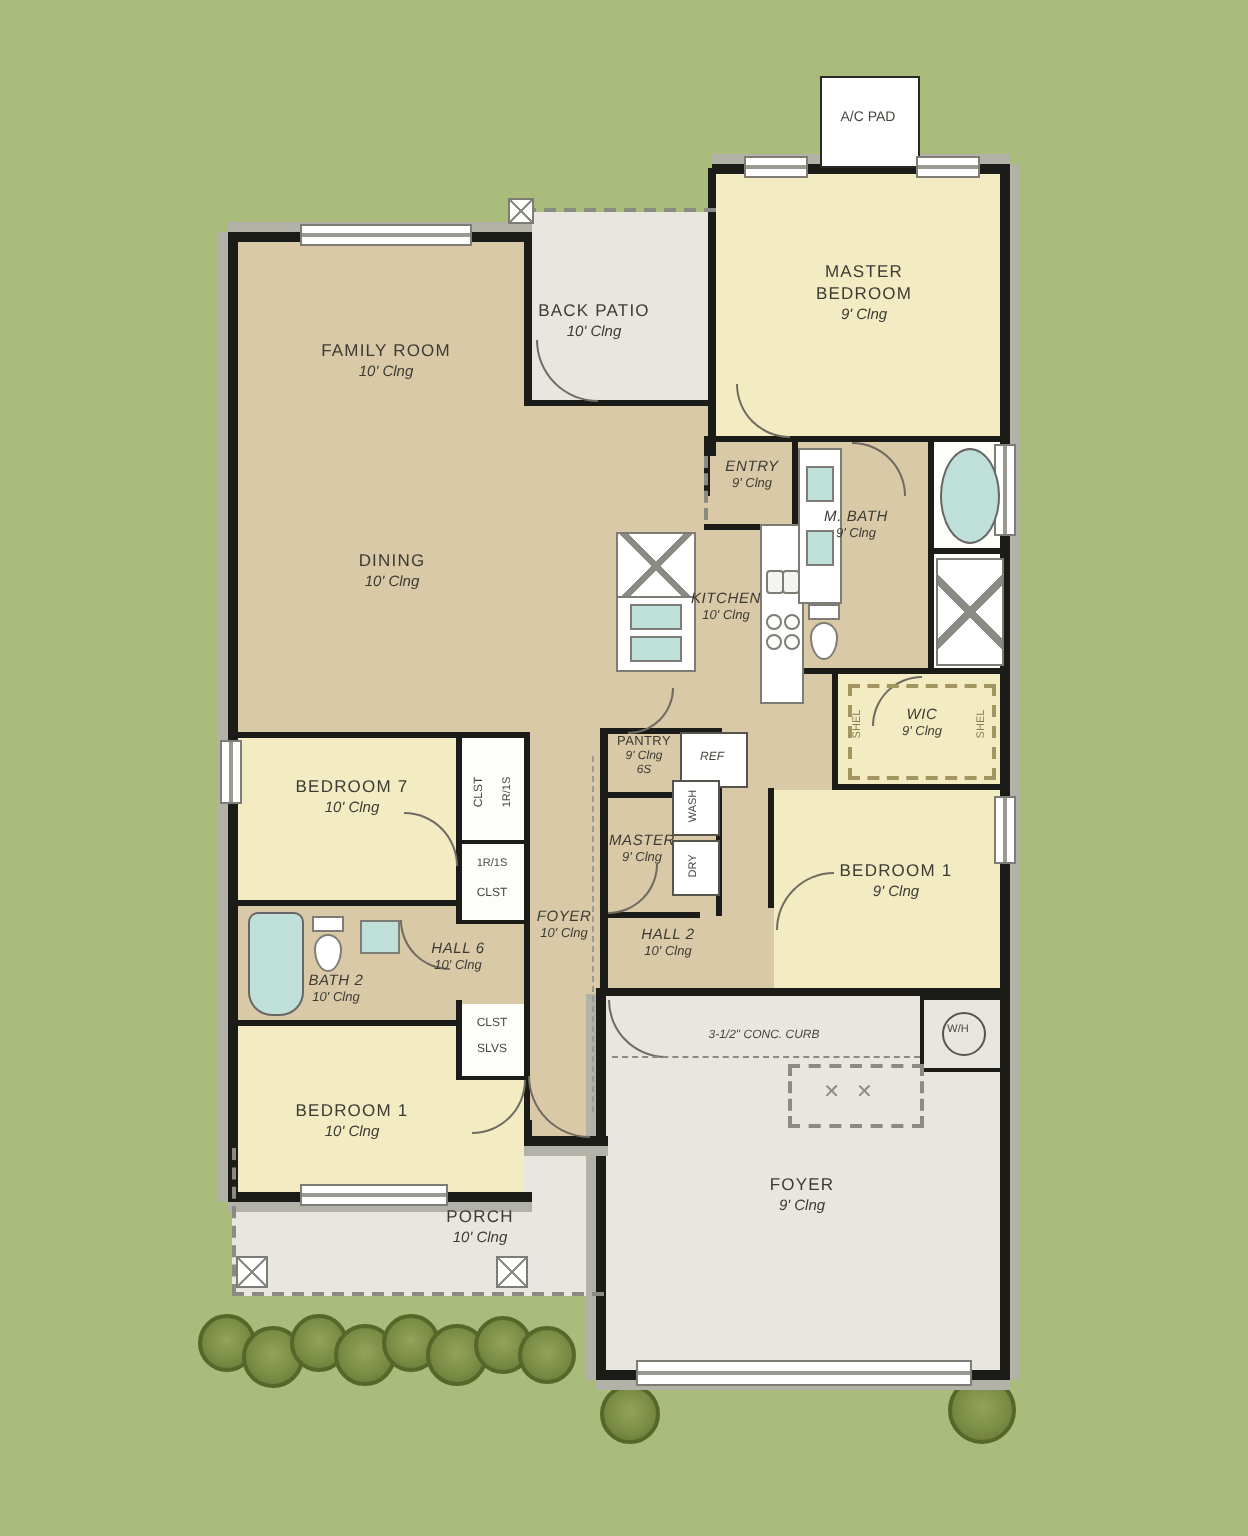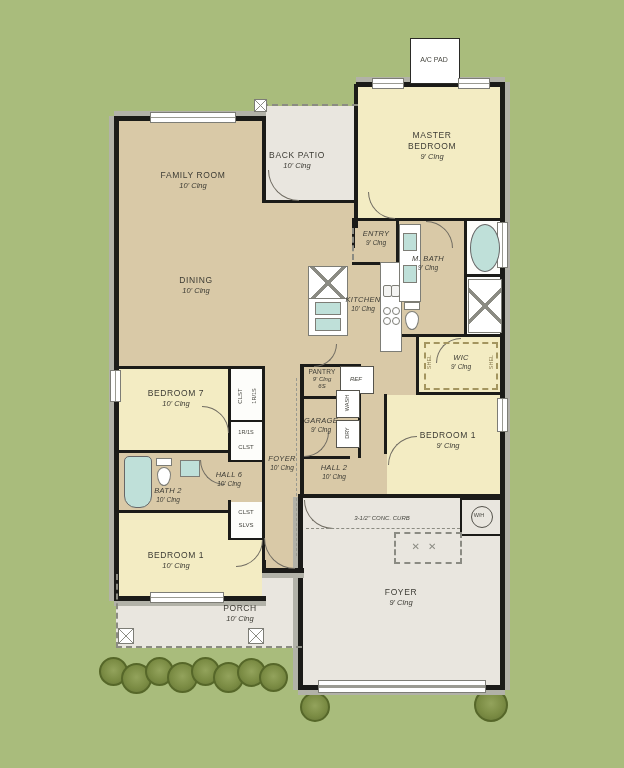--- a/index.html
+++ b/index.html
@@ -236,21 +236,21 @@
   <div class="rlabel sm" style="left:461px;top:361px">
     <div class="rname">WIC</div>
     <div class="rceil">9' Clng</div>
   </div>
   <div class="rlabel xs" style="left:322px;top:378px">
     <div class="rname">PANTRY</div>
     <div class="rceil">9' Clng</div>
     <div class="rceil">6S</div>
   </div>
   <div class="rlabel sm" style="left:321px;top:424px">
-    <div class="rname">GARAGE</div>
+    <div class="rname">MASTER</div>
     <div class="rceil">9' Clng</div>
   </div>
   <div class="rlabel" style="left:176px;top:398px">
     <div class="rname">BEDROOM 7</div>
     <div class="rceil">10' Clng</div>
   </div>
   <div class="rlabel sm" style="left:282px;top:462px">
     <div class="rname">FOYER</div>
     <div class="rceil">10' Clng</div>
   </div>

